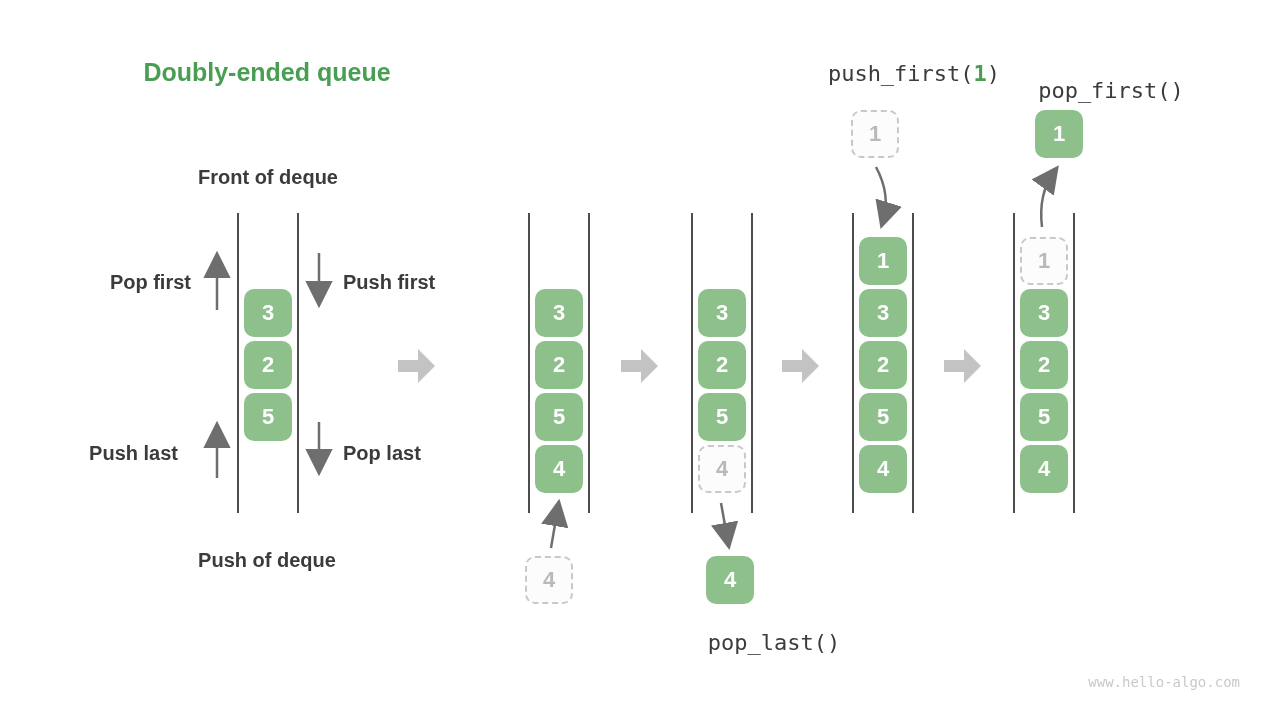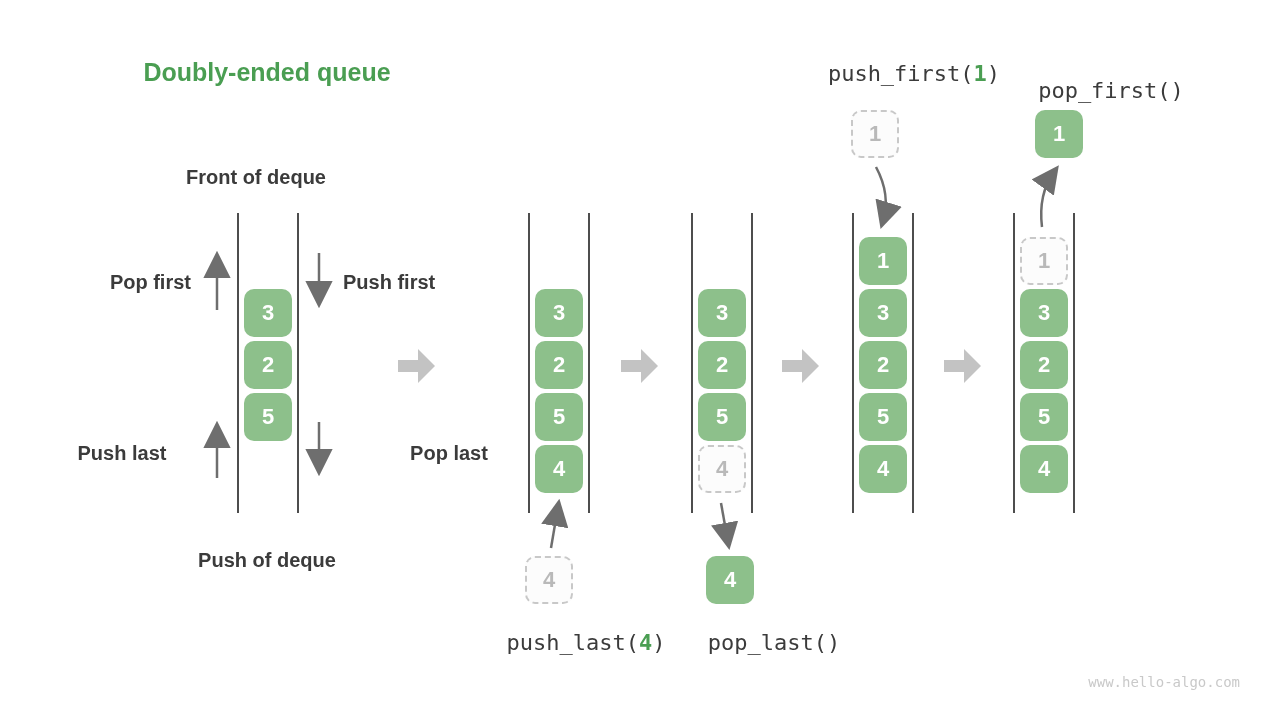--- a/index.html
+++ b/index.html
@@ -8,26 +8,26 @@
     font-family:"Liberation Sans", sans-serif;color:var(--dark-text,#3b3b3b);
   }
   .abs{position:absolute;}
   
   .title{
     left:97px;top:52px;width:340px;text-align:center;
     font-size:25px;font-weight:bold;line-height:41px;color:var(--green-text,#4a9e52);
   }
   
   .blabel{font-size:20px;font-weight:bold;line-height:24px;color:var(--dark-text,#3b3b3b);}
-  .front{left:86px;top:165px;width:340px;text-align:center;}
+  .front{left:98px;top:165px;width:340px;text-align:center;}
   .rear{left:97px;top:548px;width:340px;text-align:center;}
   .lab-pop-first{left:31px;top:270px;width:160px;text-align:right;}
   .lab-push-first{left:343px;top:270px;width:180px;text-align:left;}
-  .lab-push-last{left:42px;top:441px;width:160px;text-align:center;}
-  .lab-pop-last{left:343px;top:441px;width:180px;text-align:center;margin-left:16px;}
+  .lab-push-last{left:18px;top:441px;width:160px;text-align:right;}
+  .lab-pop-last{left:343px;top:441px;width:180px;text-align:left;}
   
   .queue{position:absolute;top:213px;width:62px;height:300px;}
   .wall{position:absolute;top:0;bottom:0;width:2px;background:var(--wall,#4d4d4d);}
   .wall-l{left:0;}
   .wall-r{right:0;}
   .cell{
     position:absolute;left:7px;width:48px;height:48px;border-radius:10px;
     background:var(--green-box,#8dc08b);color:#ffffff;
     font-size:22px;font-weight:bold;display:flex;align-items:center;justify-content:center;
   }
@@ -158,22 +158,19 @@
   <div class="float-cell" style="left:706px;top:556px">4</div>
   <div class="float-cell ghost" style="left:851px;top:110px">1</div>
   <div class="float-cell" style="left:1035px;top:110px">1</div>
 
   <div class="abs code code-push-first">
     <span>push_first(</span><span class="arg">1</span><span>)</span>
   </div>
   <div class="abs code code-pop-first">
     <span>pop_first()</span>
   </div>
-  <div class="abs code code-push-last">
-    <span>push_last(</span><span class="arg">4</span><span>)</span>
-  </div>
   <div class="abs code code-pop-last">
     <span>pop_last()</span>
   </div>
 
   <div class="abs watermark">www.hello-algo.com</div>
 
 </div>
 
 </body></html>

